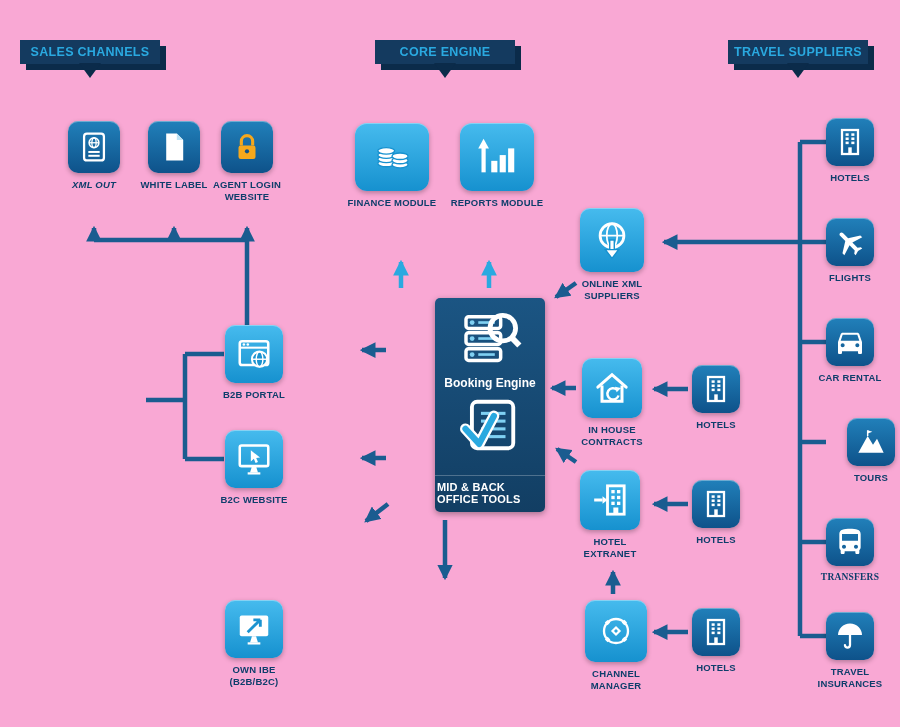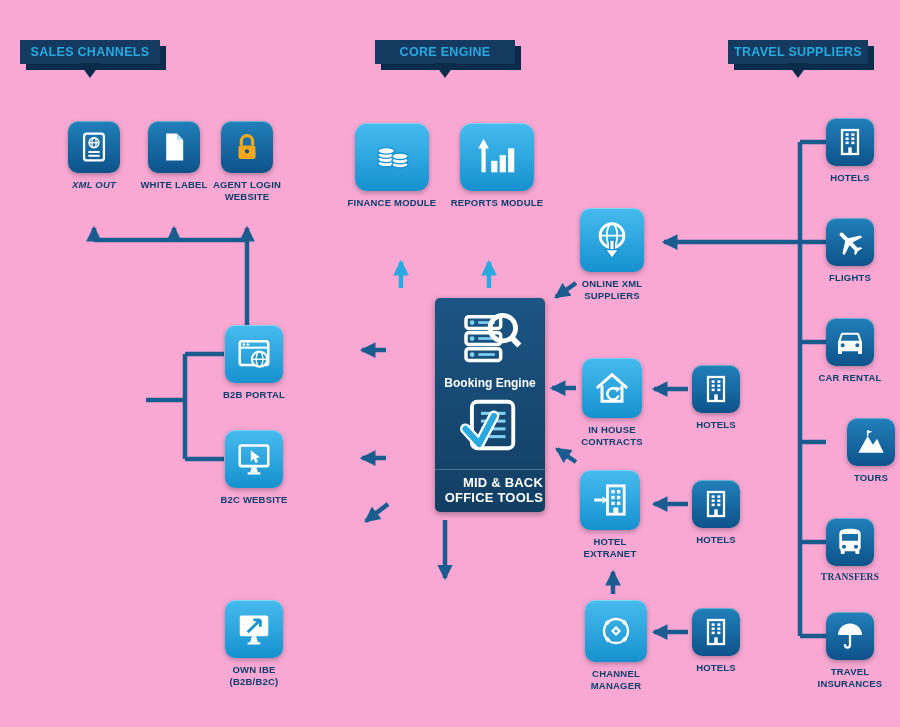--- a/index.html
+++ b/index.html
@@ -22,22 +22,22 @@
   .tile.dark{background:linear-gradient(180deg,#2180ba,#0e528a);}
   .nlabel{margin-top:6px;font-size:9.5px;font-weight:bold;color:#0e3e6b;
           text-align:center;line-height:1.25;letter-spacing:.2px;}
 
   
   .booking{position:absolute;left:390px;top:298px;width:110px;height:214px;
            background:linear-gradient(180deg,#1b5583,#123e63);border-radius:5px;
            display:flex;flex-direction:column;align-items:center;
            box-shadow:0 2px 6px rgba(0,0,0,.35);padding-top:8px;box-sizing:border-box;margin-left:45px;}
   .be-title{font-size:12px;font-weight:bold;color:#ffffff;margin:2px 0 4px;}
-  .be-sub{margin-top:auto;width:100%;box-sizing:border-box;text-align:right;
-          font-size:13px;font-weight:bold;color:#ffffff;letter-spacing:.2px;
+  .be-sub{margin-top:auto;width:100%;box-sizing:border-box;text-align:left;
+          font-size:11px;font-weight:bold;color:#ffffff;letter-spacing:.2px;
           padding:5px 2px 7px;border-top:1px solid rgba(255,255,255,.25);}
 
   .overlay{position:absolute;left:0;top:0;z-index:1;}
   .node,.booking,.banner{z-index:2;}
 </style>
 </head>
 <body>
 
 <div class="canvas">
 

